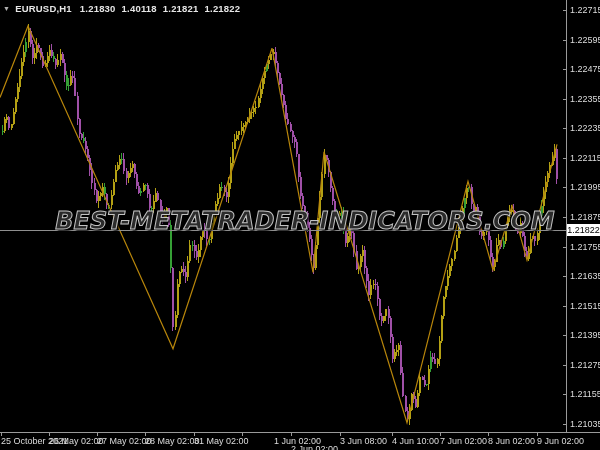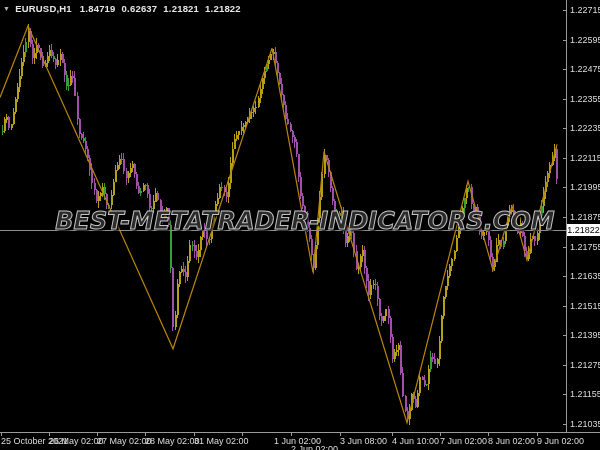--- a/index.html
+++ b/index.html
@@ -581,22 +581,22 @@
       <line x1="340.5" y1="433" x2="340.5" y2="436" stroke="#9a9a9a" stroke-width="1" shape-rendering="crispEdges"></line>
       <line x1="392.5" y1="433" x2="392.5" y2="436" stroke="#9a9a9a" stroke-width="1" shape-rendering="crispEdges"></line>
       <line x1="440.5" y1="433" x2="440.5" y2="436" stroke="#9a9a9a" stroke-width="1" shape-rendering="crispEdges"></line>
       <line x1="488.5" y1="433" x2="488.5" y2="436" stroke="#9a9a9a" stroke-width="1" shape-rendering="crispEdges"></line>
       <line x1="537.5" y1="433" x2="537.5" y2="436" stroke="#9a9a9a" stroke-width="1" shape-rendering="crispEdges"></line>
     </svg>
 
   <div class="title-bar">
     <span class="arrow">▼</span>
     <span class="sym">EURUSD,H1</span>
-    <span class="q">1.84719</span>
-    <span class="q">0.62637</span>
+    <span class="q">1.21830</span>
+    <span class="q">1.40118</span>
     <span class="q">1.21821</span>
     <span class="q">1.21822</span>
   </div>
 
   <div class="watermark">BEST-METATRADER-INDICATORS.COM</div>
 
   <div class="axis-area price-axis-area"></div>
   <div class="axis-area time-axis-area"></div>
 
   <div class="price-box" id="price-box" style="top: 224px;">1.21822</div>

